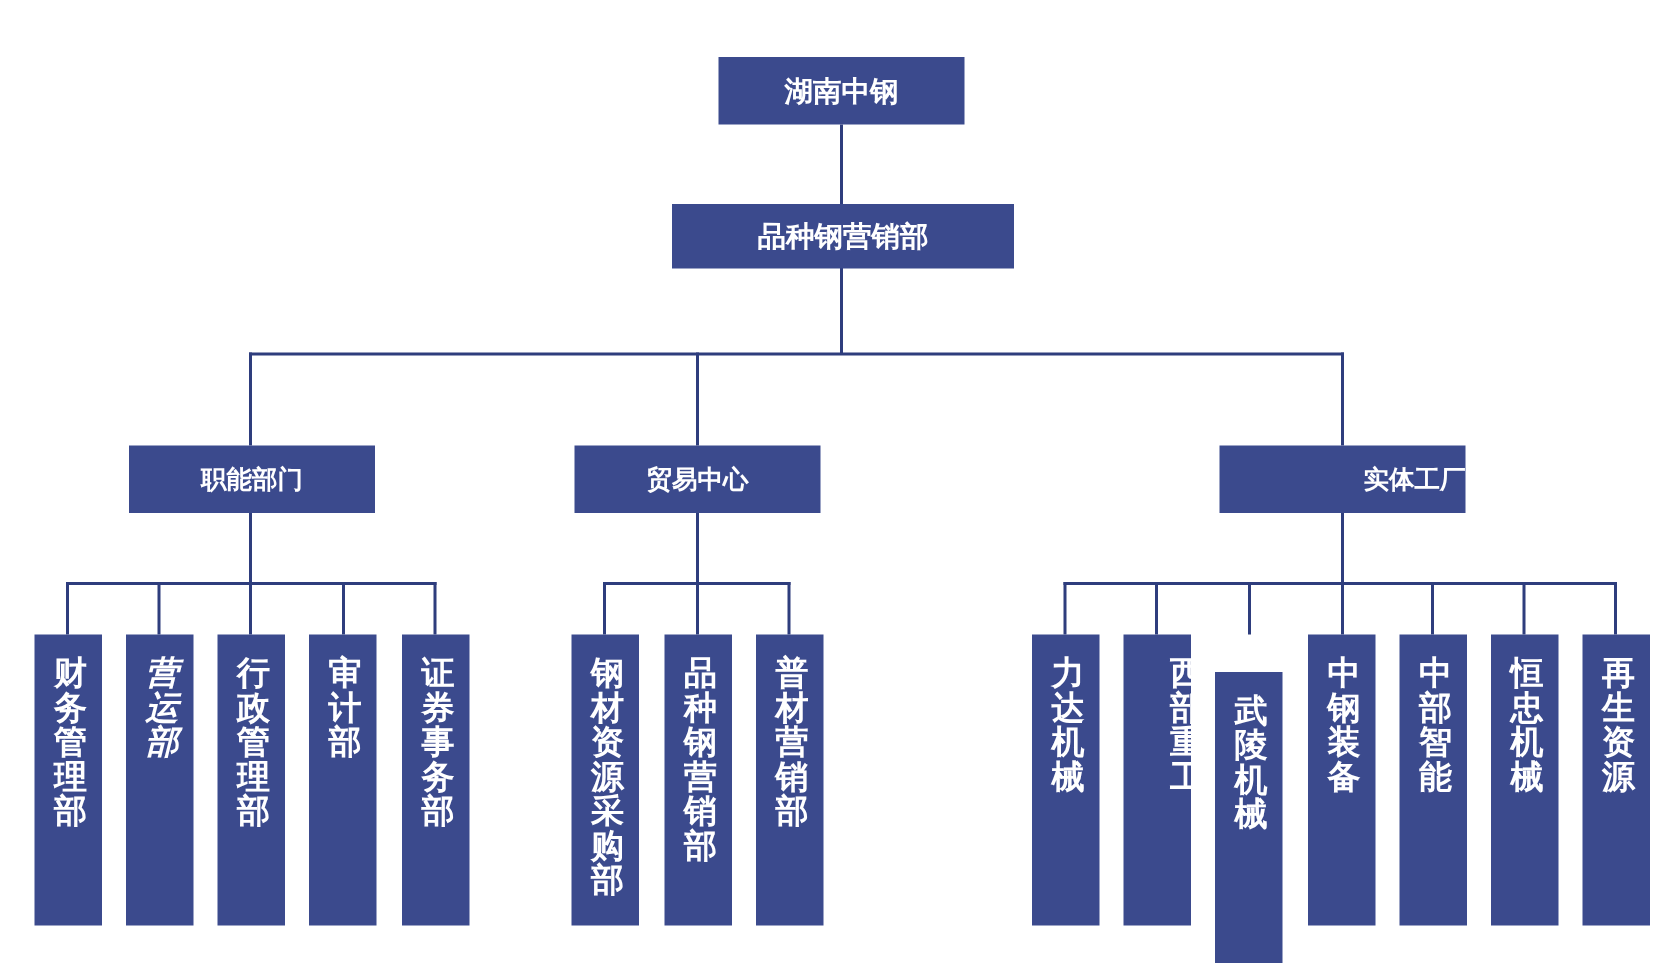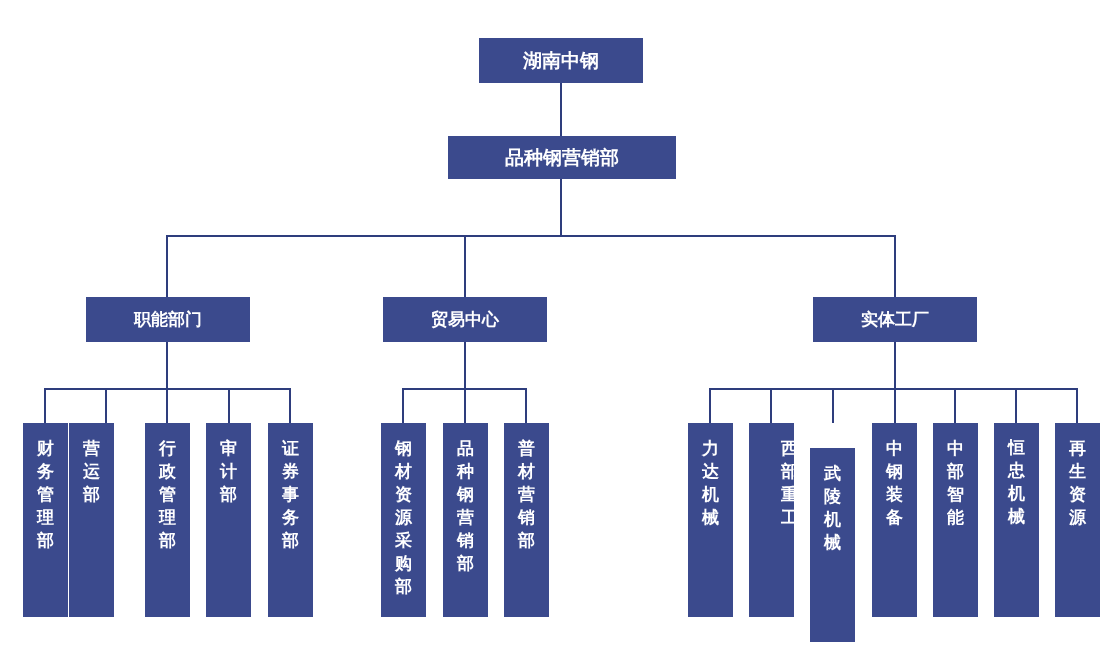--- a/index.html
+++ b/index.html
@@ -30,45 +30,45 @@
     align-items: center;
     justify-content: center;
     font-weight: 700;
     box-sizing: border-box;
   }
   .node.root  { left: 479px; top: 38px;  width: 164px; height: 45px; font-size: 19px; }
   .node.gm    { left: 448px; top: 136px; width: 228px; height: 43px; font-size: 19px; }
   .node.group { top: 297px; width: 164px; height: 45px; font-size: 17px; }
   .node.g0 { left: 86px;  }
   .node.g1 { left: 383px; align-items: center; }
-  .node.g2 { left: 813px; }
+  .node.g2 { left: 813px; justify-content: flex-end; }
   .leaf {
     position: absolute;
     top: 423px;
     width: 45px;
     height: 194px;
     background: var(--node-fill, #3b4a8d);
     box-sizing: border-box;
   }
   .leaf .vtext {
     display: block;
     width: 19px;
     margin: 14px auto 0 auto;
-    font-size: 17px;
+    font-size: 22px;
     font-weight: 700;
     line-height: 23px;
     color: var(--node-text, #ffffff);
     word-break: break-all;
-    text-align: center;
+    text-align: left;
   }
   
-  .lf0a { left: 23px; }  .lf0b { left: 69px; }  .lf0c { left: 145px; } .lf0d { left: 206px; } .lf0e { left: 268px; }
+  .lf0a { left: 23px; }  .lf0b { left: 84px; font-style: italic; }  .lf0c { left: 145px; } .lf0d { left: 206px; } .lf0e { left: 268px; }
   .lf1a { left: 381px; } .lf1b { left: 443px; } .lf1c { left: 504px; }
   .lf2a { left: 688px; } .lf2b { left: 749px; padding-left: 31px; } .lf2c { left: 810px; margin-top: 25px; } .lf2d { left: 872px; }
-  .lf2e { left: 933px; } .lf2f { left: 994px; font-family: Liberation Mono, monospace; } .lf2g { left: 1055px; }
+  .lf2e { left: 933px; } .lf2f { left: 994px; } .lf2g { left: 1055px; }
 </style>
 </head>
 <body>
 
 <div class="canvas">
 
   <div class="line v" style="left:560px; top:83px;  height:53px;"></div>
 
   <div class="line v" style="left:560px; top:178px; height:58px;"></div>
   <div class="line h" style="left:166px; top:235px; width:730px;"></div>

